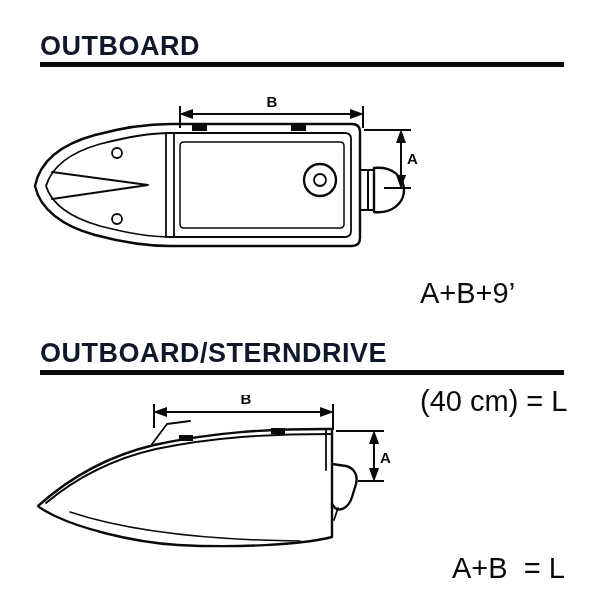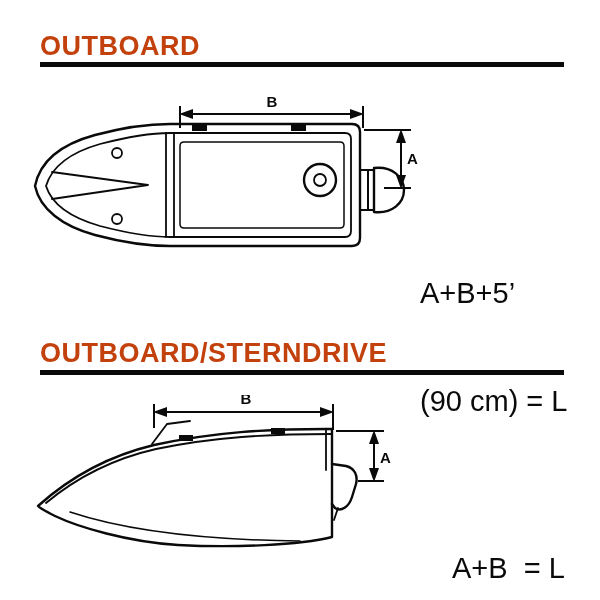--- a/index.html
+++ b/index.html
@@ -14,21 +14,21 @@
     overflow: hidden;
     font-family: "Liberation Sans", sans-serif;
     color: #0a0a0a;
   }
   .heading {
     position: absolute;
     left: 40px;
     font-size: 27px;
     font-weight: bold;
     letter-spacing: 0.5px;
-    color: #c2410c;
+    color: #0f172a;
     white-space: nowrap;
   }
   .rule {
     position: absolute;
     left: 40px;
     width: 524px;
     height: 5px;
     background: #0a0a0a;
   }
   .diagram {
@@ -90,22 +90,22 @@
     <path d="M401,134 L401,184"></path>
   </g>
   <g fill="#0a0a0a" stroke="none">
     <polygon points="401,129 396,143 406,143"></polygon>
     <polygon points="401,189 396,175 406,175"></polygon>
   </g>
   <text x="407" y="164" font-size="15" font-weight="bold" fill="#0a0a0a">A</text>
 </svg>
 
 <div class="formula" style="left:420px; top:203px">
-  <div>A+B+5’</div>
-  <div>(90 cm) = L</div>
+  <div>A+B+9’</div>
+  <div>(40 cm) = L</div>
 </div>
 
 <div class="heading" style="top:338px">OUTBOARD/STERNDRIVE</div>
 
 <div class="rule" style="top:370px"></div>
 
 <svg class="diagram" style="top:395px" width="600" height="170" viewBox="0 395 600 170">
 
   <g stroke="#0a0a0a" fill="none" stroke-width="2.4" stroke-linejoin="round" stroke-linecap="round">
     <path d="M38,506 C68,479 108,456 154,445 C214,432 268,429 326,429 L332,429 L332,537 C300,545 235,548 178,545 C128,542 78,527 55,516 C47,512 41,509 38,506 Z"></path>

